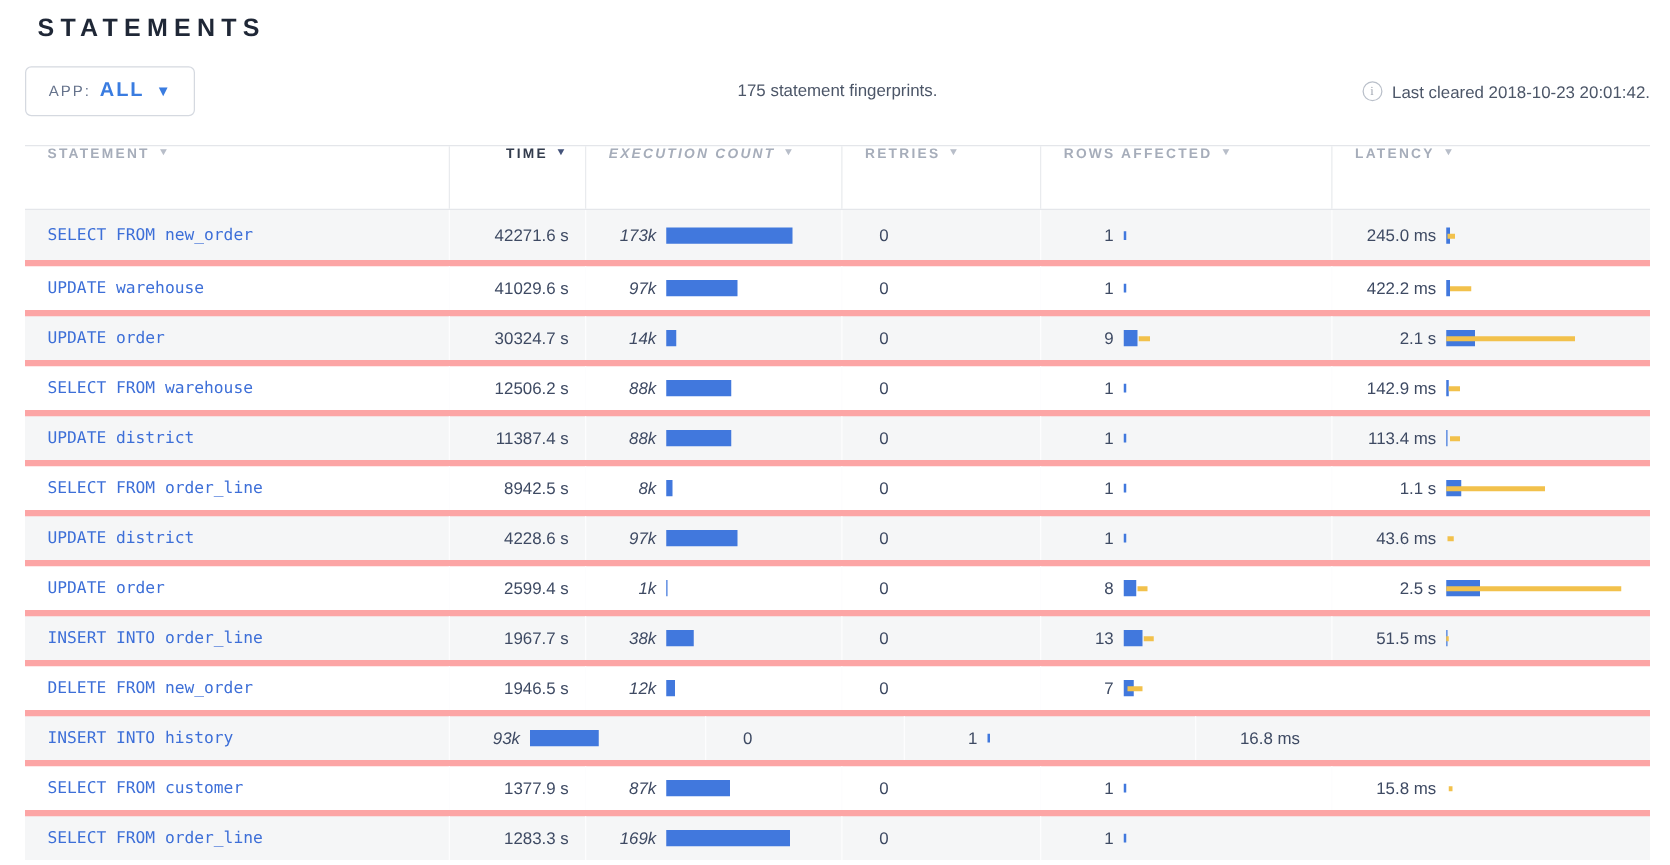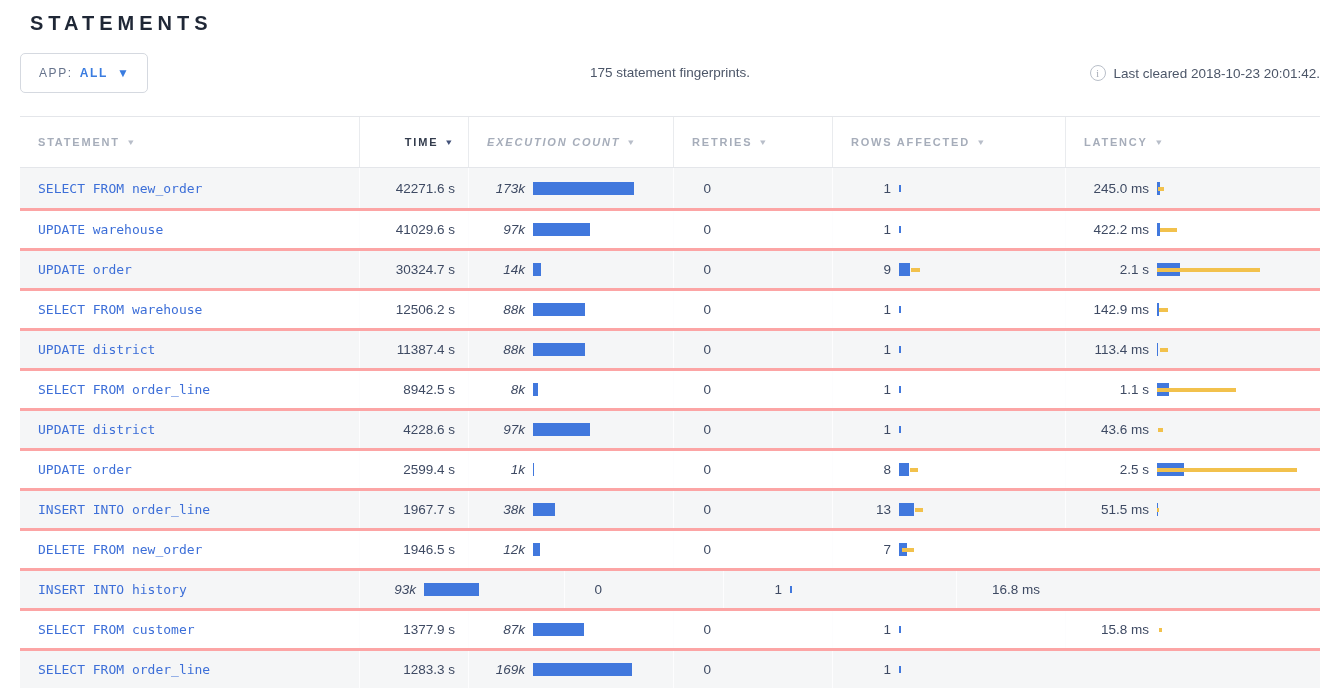--- a/index.html
+++ b/index.html
@@ -10,43 +10,43 @@
   
   .page-title { margin: 12px 0 0 10px; font-size: 20px; font-weight: 700;
     letter-spacing: 5px; color: #1f2736; }
 
   
   .toolbar { position: relative; height: 40px; margin-top: 18px; }
   .app-selector { position: absolute; left: 0; top: 0; height: 40px;
     display: inline-flex; align-items: center; gap: 7px; padding: 0 18px;
     border: 1px solid #d5d9e0; border-radius: 5px; background: #fff; cursor: pointer; }
   .app-selector .app-label { font-size: 12px; letter-spacing: 1.6px; color: #66738c; }
-  .app-selector .app-value { font-size: 12px; letter-spacing: 1.6px; color: #3a7ce0; font-weight: 700; }
+  .app-selector .app-value { font-size: 16px; letter-spacing: 1.6px; color: #3a7ce0; font-weight: 700; }
   .app-selector .caret { color: #3a7ce0; font-size: 12px; margin-left: 2px; line-height: 1; }
   .summary-text { position: absolute; left: 0; right: 0; top: 12px; text-align: center;
     font-size: 13.5px; color: #4c5668; }
   .last-cleared { position: absolute; right: 0; top: 12px; display: inline-flex;
     align-items: center; gap: 8px; font-size: 13.5px; color: #4c5668; }
   .info-icon { display: inline-flex; align-items: center; justify-content: center;
     width: 16px; height: 16px; border: 1px solid #b9bfc9; border-radius: 50%;
     color: #a2a8b3; font-size: 10px; font-family: "Liberation Serif", serif; cursor: pointer; }
 
   
   .stmt-table { margin-top: 23px; }
   .thead { display: flex; height: 52px; border-top: 1px solid #e4e6ea;
     border-bottom: 1px solid #e4e6ea; background: #fff; }
-  .hcell { display: flex; align-items: center; gap: 7px; font-size: 11px; font-weight: 700;
+  .hcell { display: flex; gap: 7px; font-size: 11px; font-weight: 700;
     letter-spacing: 1.8px; color: #a6adba; cursor: pointer; padding-left: 18px; }
   .hcell + .hcell { border-left: 1px solid #e9ebee; }
   .hcell .arrow { font-size: 8px; color: #b8bec9; transform: scaleX(1.15); }
   .hcell.sorted { color: #333c4d; }
   .hcell.sorted .arrow { color: #44537a; }
 
   .row { display: flex; height: 40px; }
-  .row + .row { border-top: 3px solid #fca5a5; }
+  .row + .row { border-top: 5px solid #fca5a5; }
   .row.odd { background: #f5f6f7; }
   .row.even { background: #ffffff; }
   .cell { display: flex; align-items: center; height: 100%; }
   .cell + .cell { border-left: 1px solid #fdfdfe; }
 
   
   .c-stmt { width: 339px; padding-left: 18px; }
   .c-time { width: 109px; justify-content: flex-end; padding-right: 13px; }
   .c-exec { width: 205px; font-style: italic; }
   .c-retries { width: 159px; }

